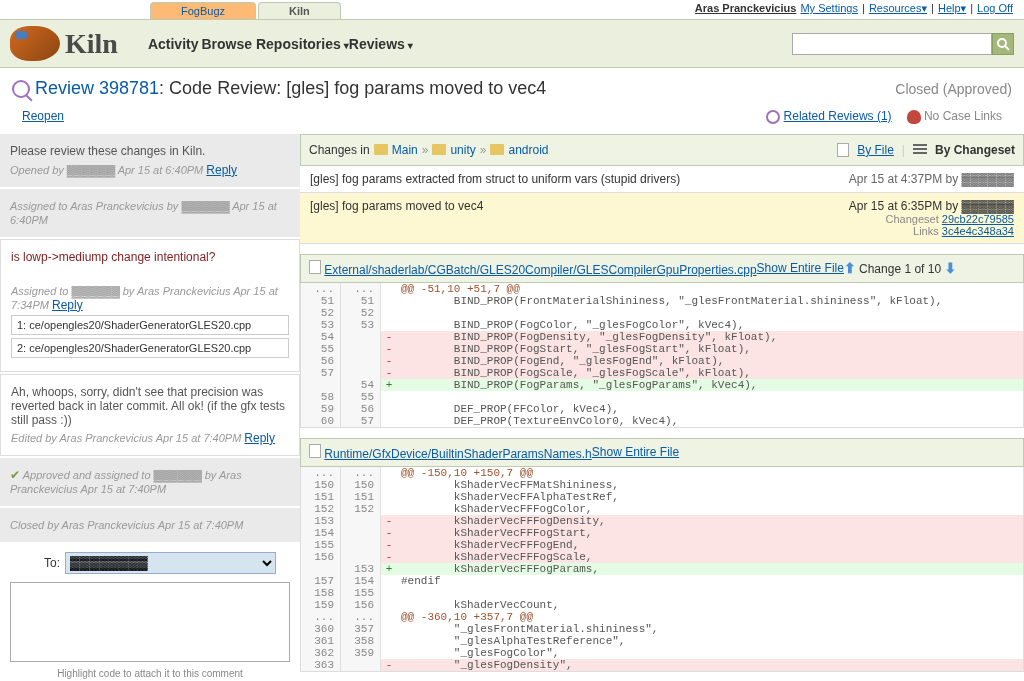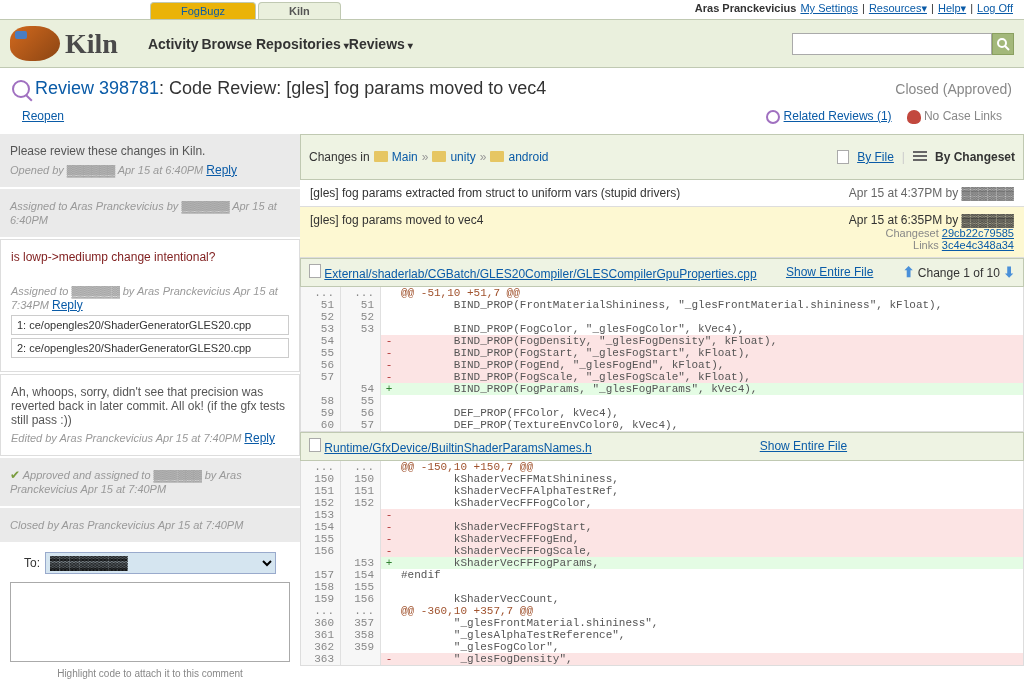--- a/index.html
+++ b/index.html
@@ -1,23 +1,23 @@
 <!DOCTYPE html>
 <html><head>
 <meta charset="utf-8">
 <style>
 * { box-sizing: border-box; margin: 0; padding: 0; }
 body { font-family: Arial, Helvetica, sans-serif; font-size: 12px; color: #333; background: #fff; width: 1024px; }
 a { color: #0a5ba7; text-decoration: underline; cursor: pointer; }
 
 .top-tabs { display: flex; border-bottom: 1px solid #c0c9b2; padding-left: 150px; height: 20px; align-items: flex-end; }
-.top-tab { padding: 2px 30px; border: 1px solid #c0c9b2; border-bottom: none; font-size: 11px; color: #0a5ba7; background: #eab308; border-radius: 4px 4px 0 0; margin-right: 2px; }
+.top-tab { padding: 2px 30px; border: 1px solid #c0c9b2; border-bottom: none; font-size: 11px; color: #0a5ba7; background: #fdba74; border-radius: 4px 4px 0 0; margin-right: 2px; }
 .top-tab.active { background: #eaf0dd; font-weight: bold; color: #555; }
 .top-user { position: absolute; right: 10px; top: 2px; font-size: 11px; }
-.top-user b { color: #333; }
+.top-user b { color: #333; text-decoration: underline; }
 .top-user a { margin: 0 1px; }
 
 .header { background: #eaf0dd; display: flex; align-items: center; padding: 6px 10px; border-bottom: 1px solid #c0c9b2; position: relative; }
 .logo { display: flex; align-items: center; margin-right: 30px; }
 .logo-icon { width: 50px; height: 35px; background: linear-gradient(135deg, #d2691e, #8b4513); border-radius: 40% 50% 50% 40%; position: relative; margin-right: 5px; }
 .logo-icon::before { content: ''; position: absolute; width: 12px; height: 8px; background: #4a7dc0; top: 5px; left: 5px; border-radius: 2px; }
 .logo-text { font-family: Georgia, serif; font-size: 28px; font-weight: bold; color: #4a4a4a; }
 .nav { display: flex; }
 .nav-item { font-weight: bold; font-size: 14px; color: #333; cursor: pointer; }
 .nav-item::after { content: '▾'; font-size: 10px; margin-left: 3px; }
@@ -43,42 +43,42 @@
 .main { display: flex; }
 .sidebar { width: 300px; padding: 0; }
 .content { flex: 1; }
 
 .sb-sec { background: #eaeaea; padding: 10px; margin-bottom: 2px; font-size: 12px; color: #666; }
 .sb-white { background: #fff; border: 1px solid #ddd; padding: 10px; margin-bottom: 2px; }
 .sb-meta { color: #999; font-size: 11px; font-style: italic; }
 .reply-link { color: #0a5ba7; text-decoration: underline; font-style: normal; }
 .file-item { background: #fff; border: 1px solid #ccc; padding: 3px 5px; margin: 3px 0; font-size: 11px; }
 .check { color: #7a9c3e; }
-.to-row { display: flex; align-items: center; padding: 8px 24px; gap: 5px; }
+.to-row { display: flex; align-items: center; padding: 8px 24px; gap: 5px; margin-left: 20px; }
 .to-row select { flex: 1; height: 22px; background: #d5e5f0; border: 1px solid #9ac; }
 .comment-box { margin: 0 10px; }
 .comment-box textarea { width: 100%; height: 80px; border: 1px solid #aaa; resize: none; }
 .attach-hint { color: #888; font-size: 10px; text-align: center; padding: 3px 0; }
 .send-btn { float: right; padding: 5px 30px; font-weight: bold; background: linear-gradient(#fff, #e0e0e0); border: 1px solid #999; border-radius: 4px; cursor: pointer; margin-bottom: 10px; }
 
-.changes-bar { background: #eef3e3; border: 1px solid #c0c9b2; padding: 15px 8px; display: flex; align-items: center; justify-content: space-between; font-size: 12px; }
+.changes-bar { background: #eef3e3; border: 1px solid #c0c9b2; padding: 8px 8px; display: flex; align-items: center; justify-content: space-between; font-size: 12px; }
 .path-crumbs { display: flex; align-items: center; gap: 4px; }
 .path-crumbs a { text-decoration: none; }
 .crumb-sep { color: #999; }
 .folder-ico { width: 14px; height: 11px; background: #e6c663; border-radius: 1px; display: inline-block; vertical-align: middle; }
 .view-opts { display: flex; align-items: center; gap: 8px; }
 .file-ico { width: 12px; height: 14px; border: 1px solid #aaa; background: #fff; display: inline-block; }
 .list-ico { display: inline-block; width: 14px; height: 12px; background: repeating-linear-gradient(#666 0 2px, transparent 2px 4px); }
 .view-opts b { font-weight: bold; }
 
 .changeset-row { padding: 6px 10px; border-bottom: 1px solid #ddd; display: flex; justify-content: space-between; font-size: 12px; }
 .changeset-row.sel { background: #fdf8d2; }
 .changeset-row.sel .sub { color: #888; font-size: 11px; text-align: right; }
 
-.file-header { background: #eef3e3; border: 1px solid #c0c9b2; padding: 5px 8px; display: flex; align-items: center; justify-content: space-between; font-size: 12px; }
+.file-header { background: #eef3e3; border: 1px solid #c0c9b2; padding: 5px 8px; margin-top: 10px; display: flex; align-items: center; justify-content: flex-start; font-size: 12px; }
 .file-header a { text-decoration: underline; }
 .change-nav { white-space: nowrap; }
 .arrow { color: #4a90d9; font-size: 14px; font-weight: bold; cursor: pointer; }
 
 .diff { font-family: "Courier New", monospace; font-size: 11px; border-left: 1px solid #ddd; border-right: 1px solid #ddd; border-bottom: 1px solid #ddd; }
 .diff-row { display: flex; }
 .ln { width: 40px; text-align: right; padding: 0 6px; color: #888; background: #f7f7f7; border-right: 1px solid #e0e0e0; flex-shrink: 0; }
 .sign { width: 16px; text-align: center; flex-shrink: 0; }
 .code { flex: 1; white-space: pre; padding-left: 4px; color: #555; }
 .hunk { color: #a0522d; }
@@ -318,20 +318,21 @@
       <div class="diff-row">
           <div class="ln">152</div>
           <div class="ln">152</div>
           <div class="sign"></div>
           <div class="code">        kShaderVecFFFogColor,</div>
         </div>
       <div class="diff-row del">
           <div class="ln">153</div>
           <div class="ln"></div>
           <div class="sign">-</div>
+          <div class="code">        kShaderVecFFFogDensity,</div>
         </div>
       <div class="diff-row del">
           <div class="ln">154</div>
           <div class="ln"></div>
           <div class="sign">-</div>
           <div class="code">        kShaderVecFFFogStart,</div>
         </div>
       <div class="diff-row del">
           <div class="ln">155</div>
           <div class="ln"></div>

